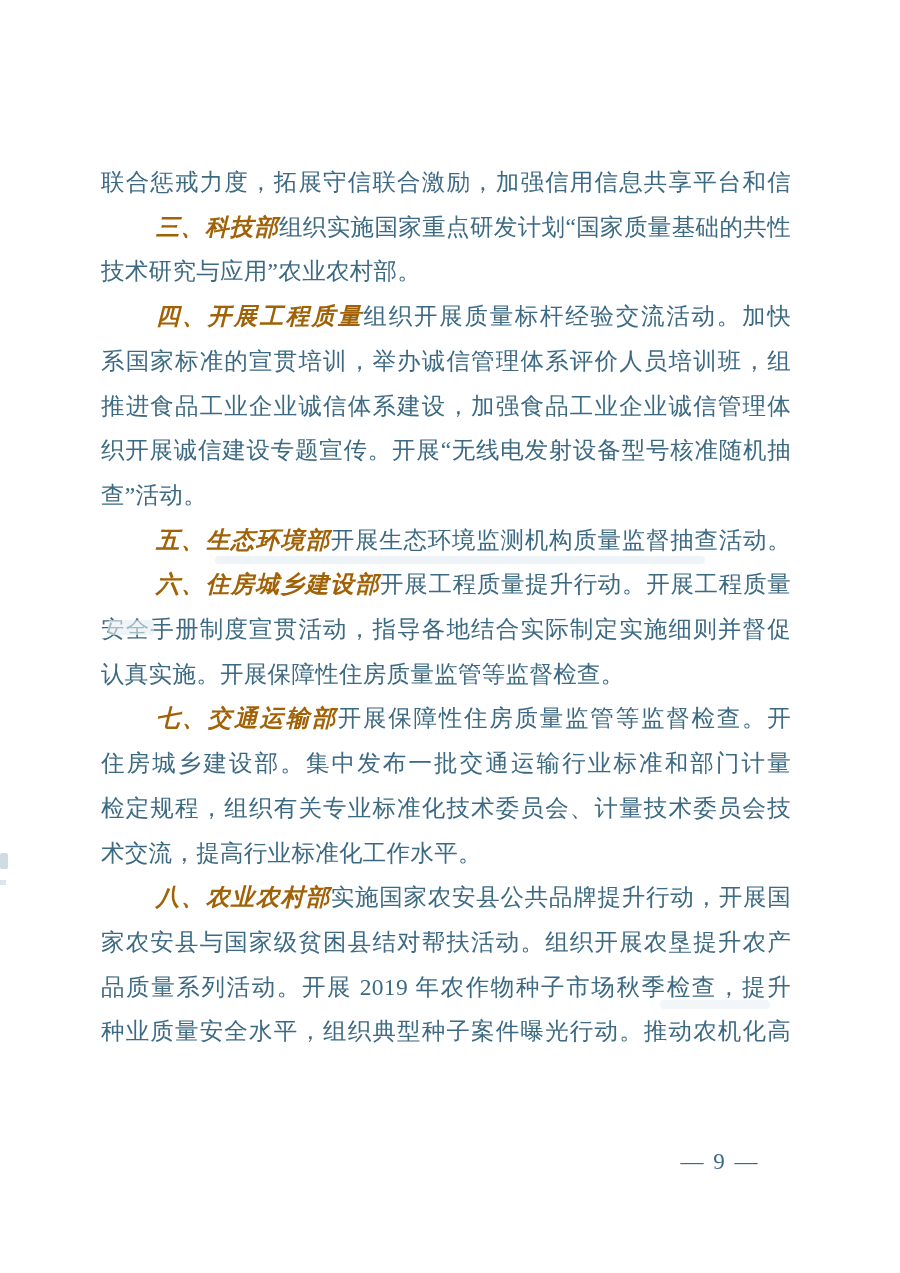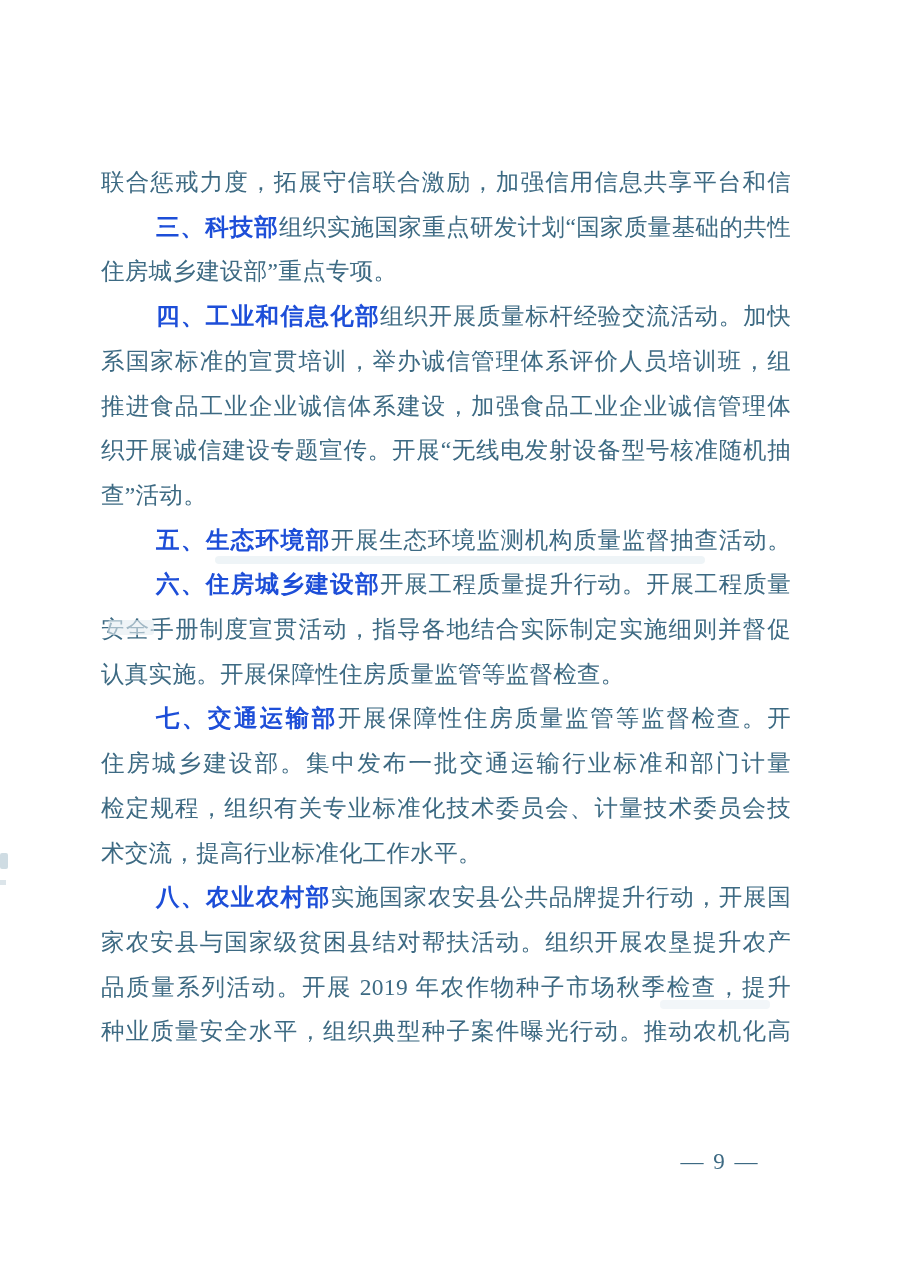--- a/index.html
+++ b/index.html
@@ -29,23 +29,24 @@
     color: #3d6a83;
     text-align: justify;
     text-align-last: left;
     letter-spacing: 0.3px;
     white-space: pre-wrap;
   }
   .j { text-align-last: justify; }
   .ind { text-indent: 55px; }
   .hd {
     font-weight: 700;
-    color: #1d4ed8;
+    color: #a16207;
     font-family: "Liberation Sans", sans-serif;
     letter-spacing: 1px;
+    font-style: italic;
   }
   .pagenum {
     position: absolute;
     top: 1147px;
     left: 640px;
     width: 160px;
     text-align: center;
     font-size: 23px;
     line-height: 30px;
     color: #3d6a83;
@@ -59,22 +60,22 @@
   .a5 { left: 660px; top: 1000px; width: 110px; height: 9px; background: #e6eef3; opacity: .5; border-radius: 4px; }
 </style>
 </head>
 <body>
 
 <div class="page">
 
   <div class="body-text">
     <div class="ln j"><span>联合惩戒力度，拓展守信联合激励，加强信用信息共享平台和信</span></div>
     <div class="ln j ind"><span class="hd">三、科技部</span><span>组织实施国家重点研发计划“国家质量基础的共性</span></div>
-    <div class="ln"><span>住房城乡建设部”重点专项。</span></div>
-    <div class="ln j ind"><span class="hd">四、工业和信息化部</span><span>组织开展质量标杆经验交流活动。加快</span></div>
+    <div class="ln"><span>技术研究与应用”农业农村部。</span></div>
+    <div class="ln j ind"><span class="hd">四、开展工程质量</span><span>组织开展质量标杆经验交流活动。加快</span></div>
     <div class="ln j"><span>系国家标准的宣贯培训，举办诚信管理体系评价人员培训班，组</span></div>
     <div class="ln j"><span>推进食品工业企业诚信体系建设，加强食品工业企业诚信管理体</span></div>
     <div class="ln j"><span>织开展诚信建设专题宣传。开展“无线电发射设备型号核准随机抽</span></div>
     <div class="ln"><span>查”活动。</span></div>
     <div class="ln j ind"><span class="hd">五、生态环境部</span><span>开展生态环境监测机构质量监督抽查活动。</span></div>
     <div class="ln j ind"><span class="hd">六、住房城乡建设部</span><span>开展工程质量提升行动。开展工程质量</span></div>
     <div class="ln j"><span>安全手册制度宣贯活动，指导各地结合实际制定实施细则并督促</span></div>
     <div class="ln"><span>认真实施。开展保障性住房质量监管等监督检查。</span></div>
     <div class="ln j ind"><span class="hd">七、交通运输部</span><span>开展保障性住房质量监管等监督检查。开</span></div>
     <div class="ln j"><span>住房城乡建设部。集中发布一批交通运输行业标准和部门计量</span></div>

